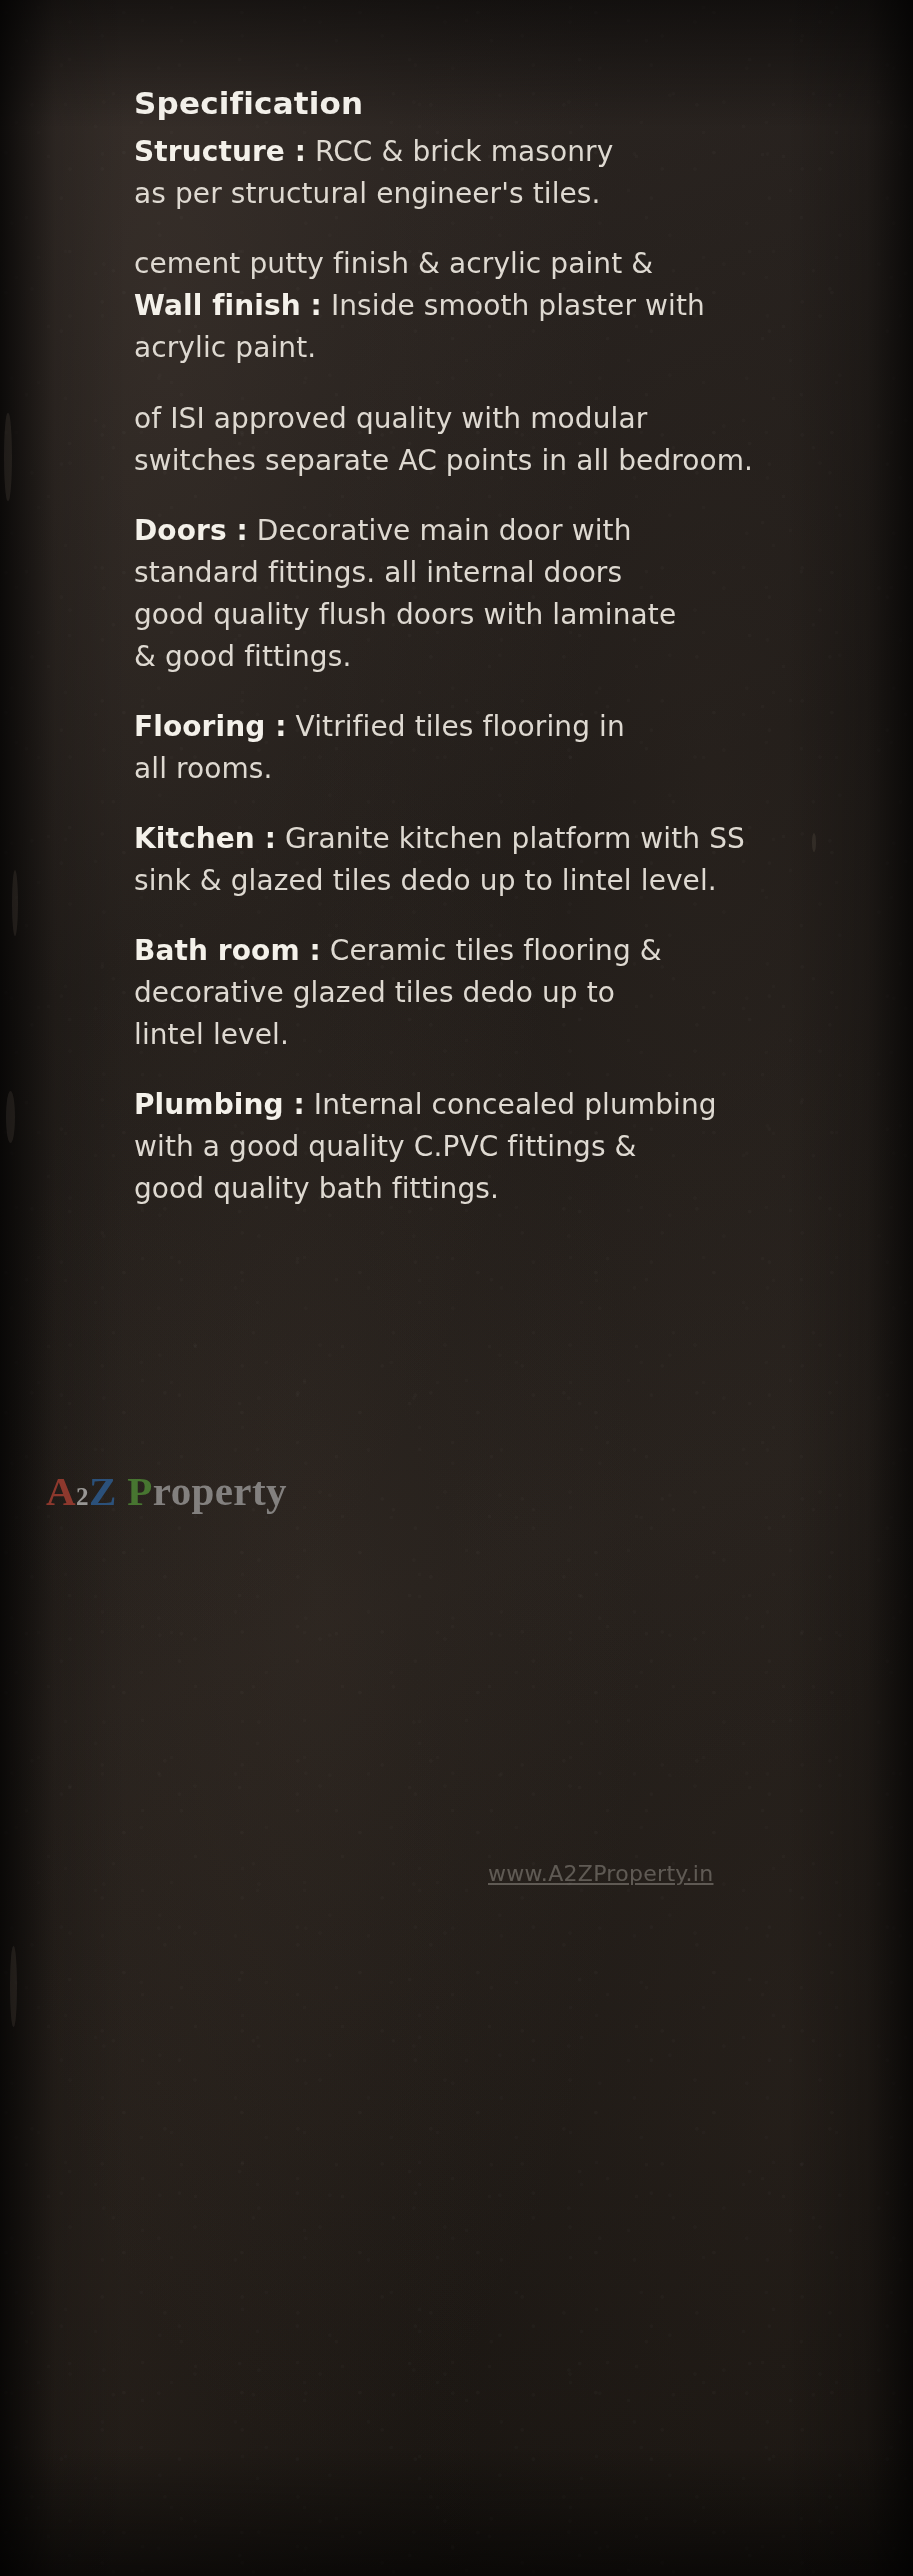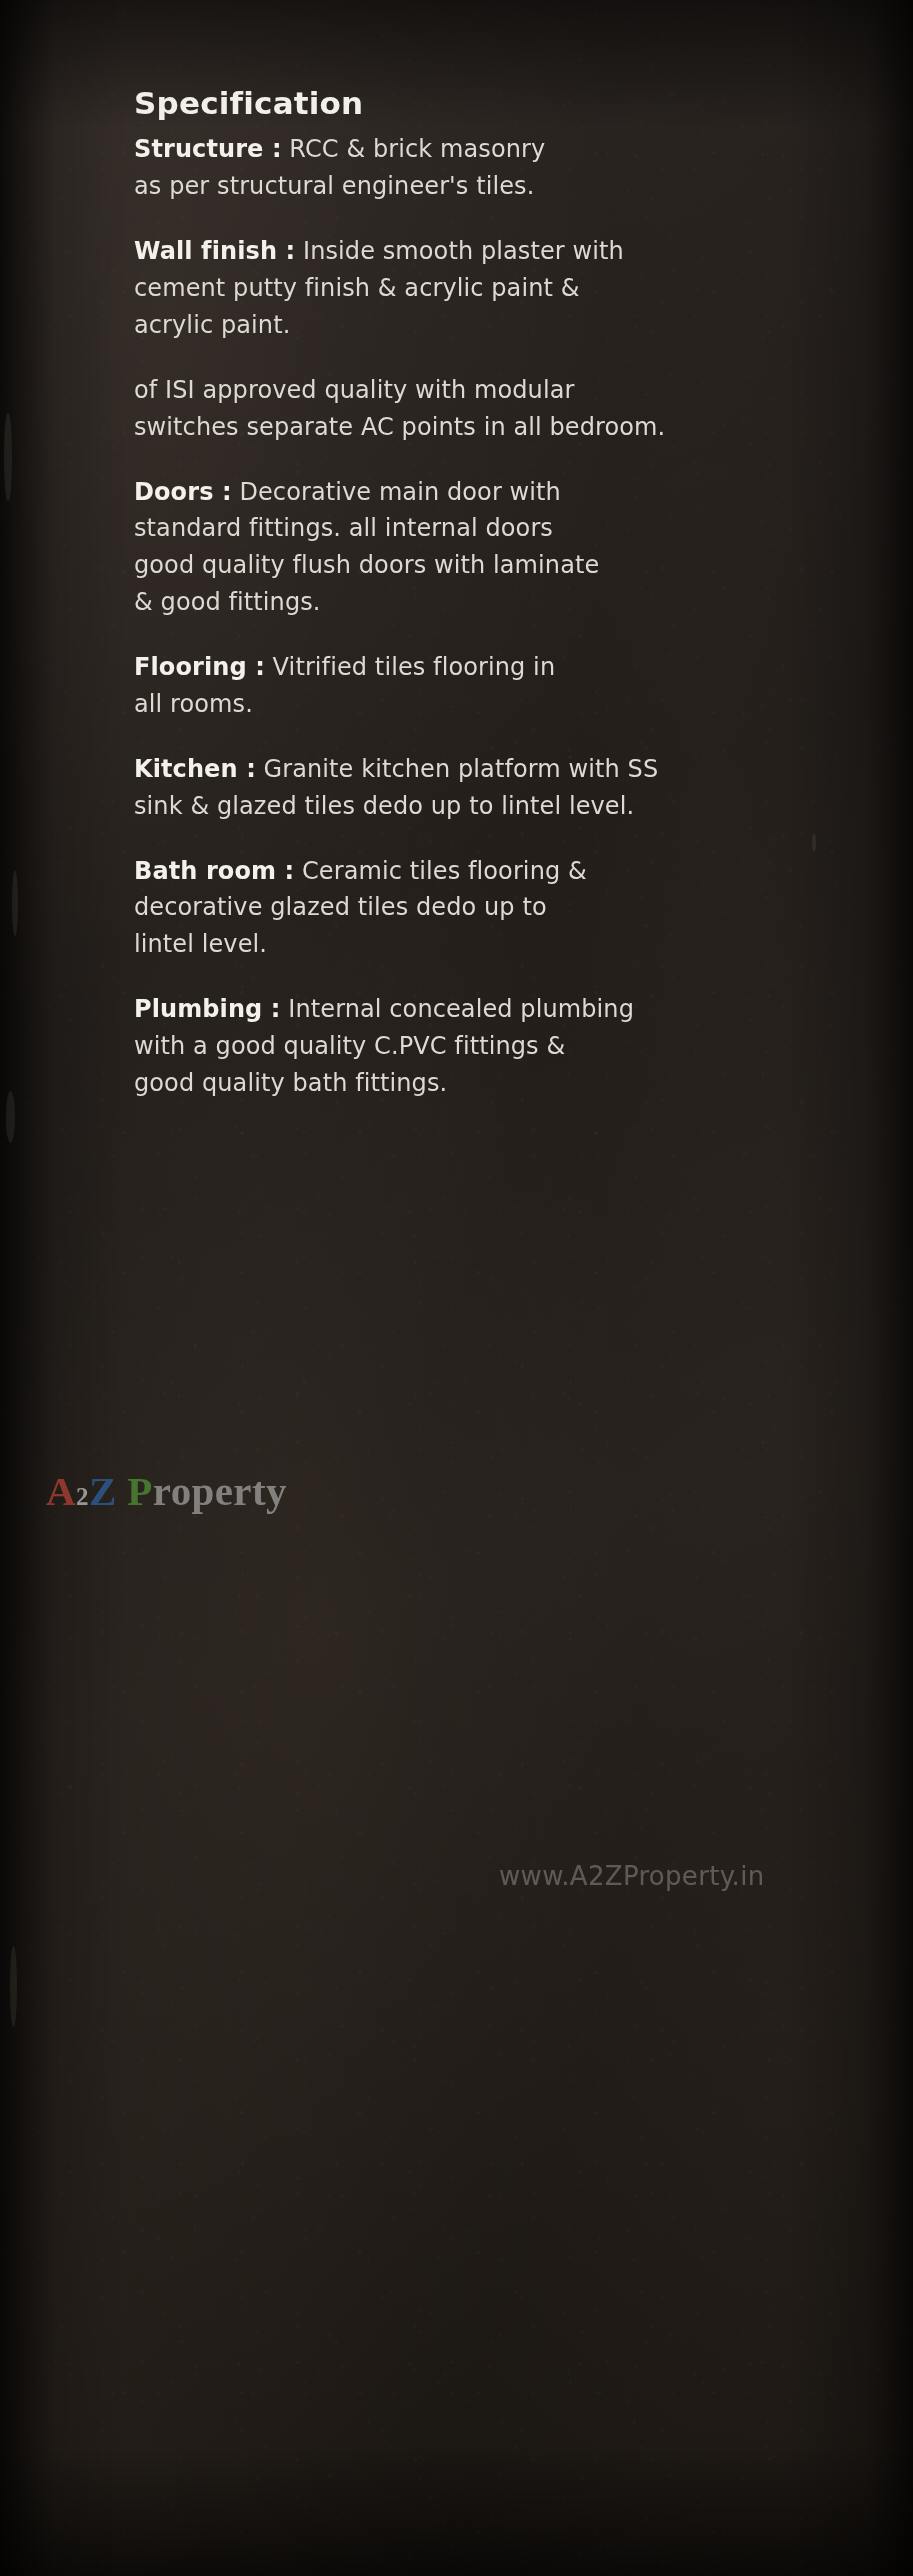--- a/index.html
+++ b/index.html
@@ -88,21 +88,21 @@
     color: #f2efe9;
     letter-spacing: 0.2px;
     font-family: "DejaVu Sans", sans-serif;
   }
 
   .spec-block {
     margin-bottom: 34px;
   }
   .spec-block p {
     margin: 0;
-    font-size: 24px;
+    font-size: 28px;
     line-height: 1.29;
     color: #ded9d1;
     font-family: "DejaVu Sans", sans-serif;
     letter-spacing: 0.1px;
   }
   .spec-block .label {
     font-weight: bold;
     color: #f4f1ea;
   }
   .spec-line {
@@ -127,29 +127,30 @@
   .wm-logo .a1 { color: #d04a3a; }
   .wm-logo .two { color: #e0e0e0; font-size: 25px; vertical-align: baseline; }
   .wm-logo .z { color: #2f6fb5; }
   .wm-logo .p { color: #5aa83c; }
   .wm-logo .rop { color: #b9b9b9; }
   .wm-logo .erty { color: #b9b9b9; }
 
   
   .wm-url {
     position: absolute;
-    left: 499px;
+    left: 488px;
     top: 1861px;
     z-index: 4;
     pointer-events: none;
     font-family: "DejaVu Sans", sans-serif;
-    font-size: 26px;
+    font-size: 22px;
     color: rgba(232,228,220,0.30);
     letter-spacing: 0.3px;
     white-space: nowrap;
+    text-decoration: underline;
   }
 
   
   .scratch {
     position: absolute;
     background: rgba(200,180,160,0.10);
     border-radius: 50%;
     pointer-events: none;
     z-index: 2;
   }
@@ -174,24 +175,24 @@
       <p>
         <span class="spec-line">
           <span class="label">Structure :</span><span> RCC &amp; brick masonry</span>
         </span>
         <span class="spec-line">as per structural engineer's tiles.</span>
       </p>
     </div>
 
     <div class="spec-block">
       <p>
+        <span class="spec-line">cement putty finish &amp; acrylic paint &amp;</span>
         <span class="spec-line">
           <span class="label">Wall finish :</span><span> Inside smooth plaster with</span>
         </span>
-        <span class="spec-line">cement putty finish &amp; acrylic paint &amp;</span>
         <span class="spec-line">acrylic paint.</span>
       </p>
     </div>
 
     <div class="spec-block">
       <p>
         <span class="spec-line">of ISI approved quality with modular</span>
         <span class="spec-line">switches separate AC points in all bedroom.</span>
       </p>
     </div>

